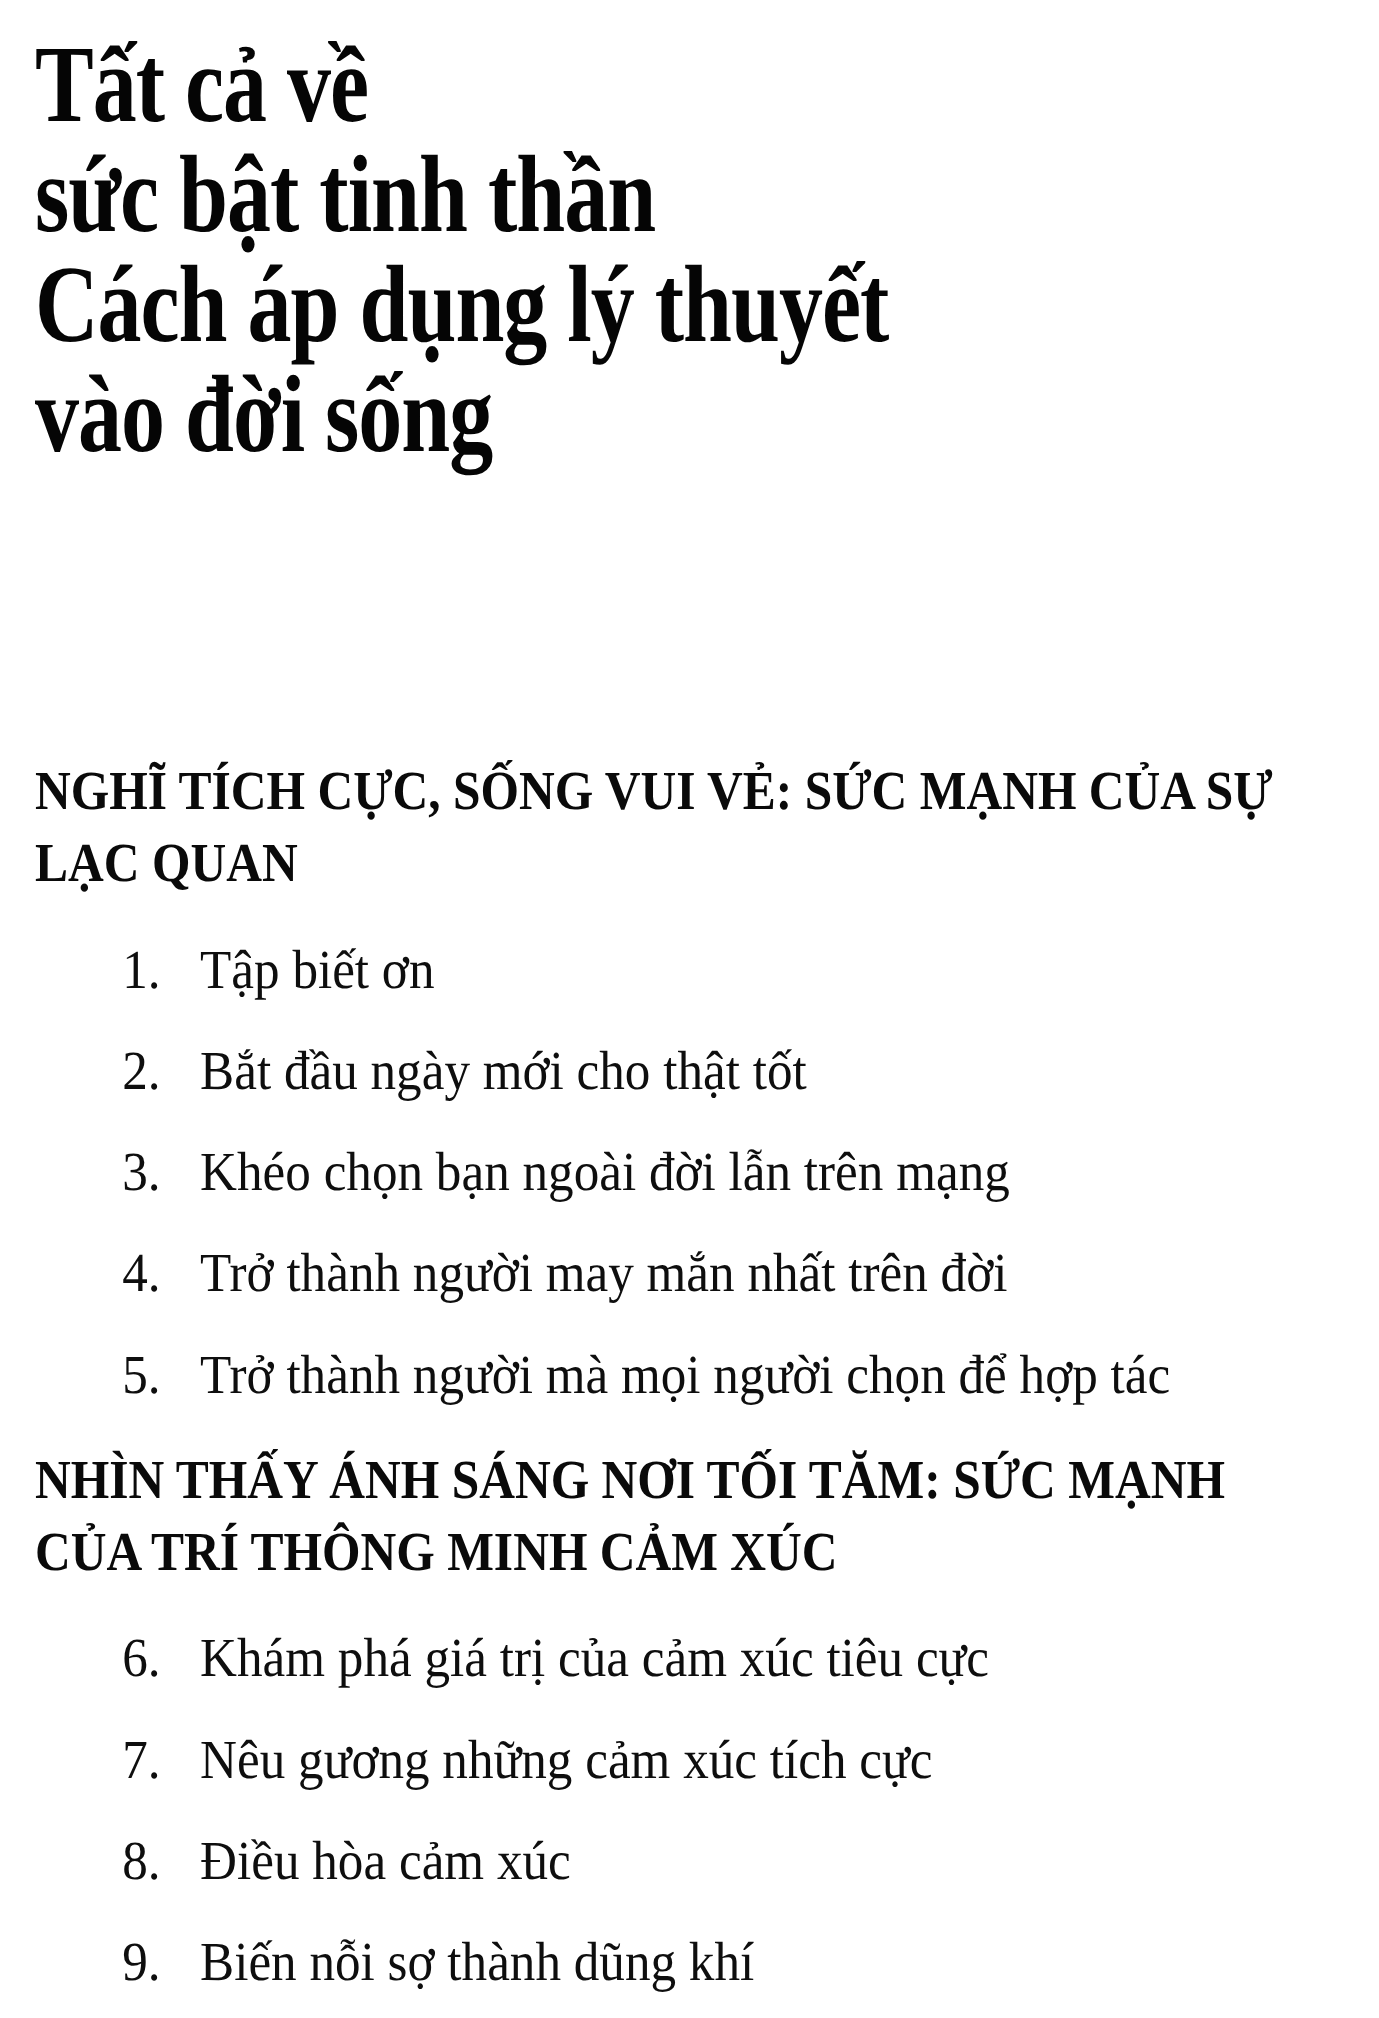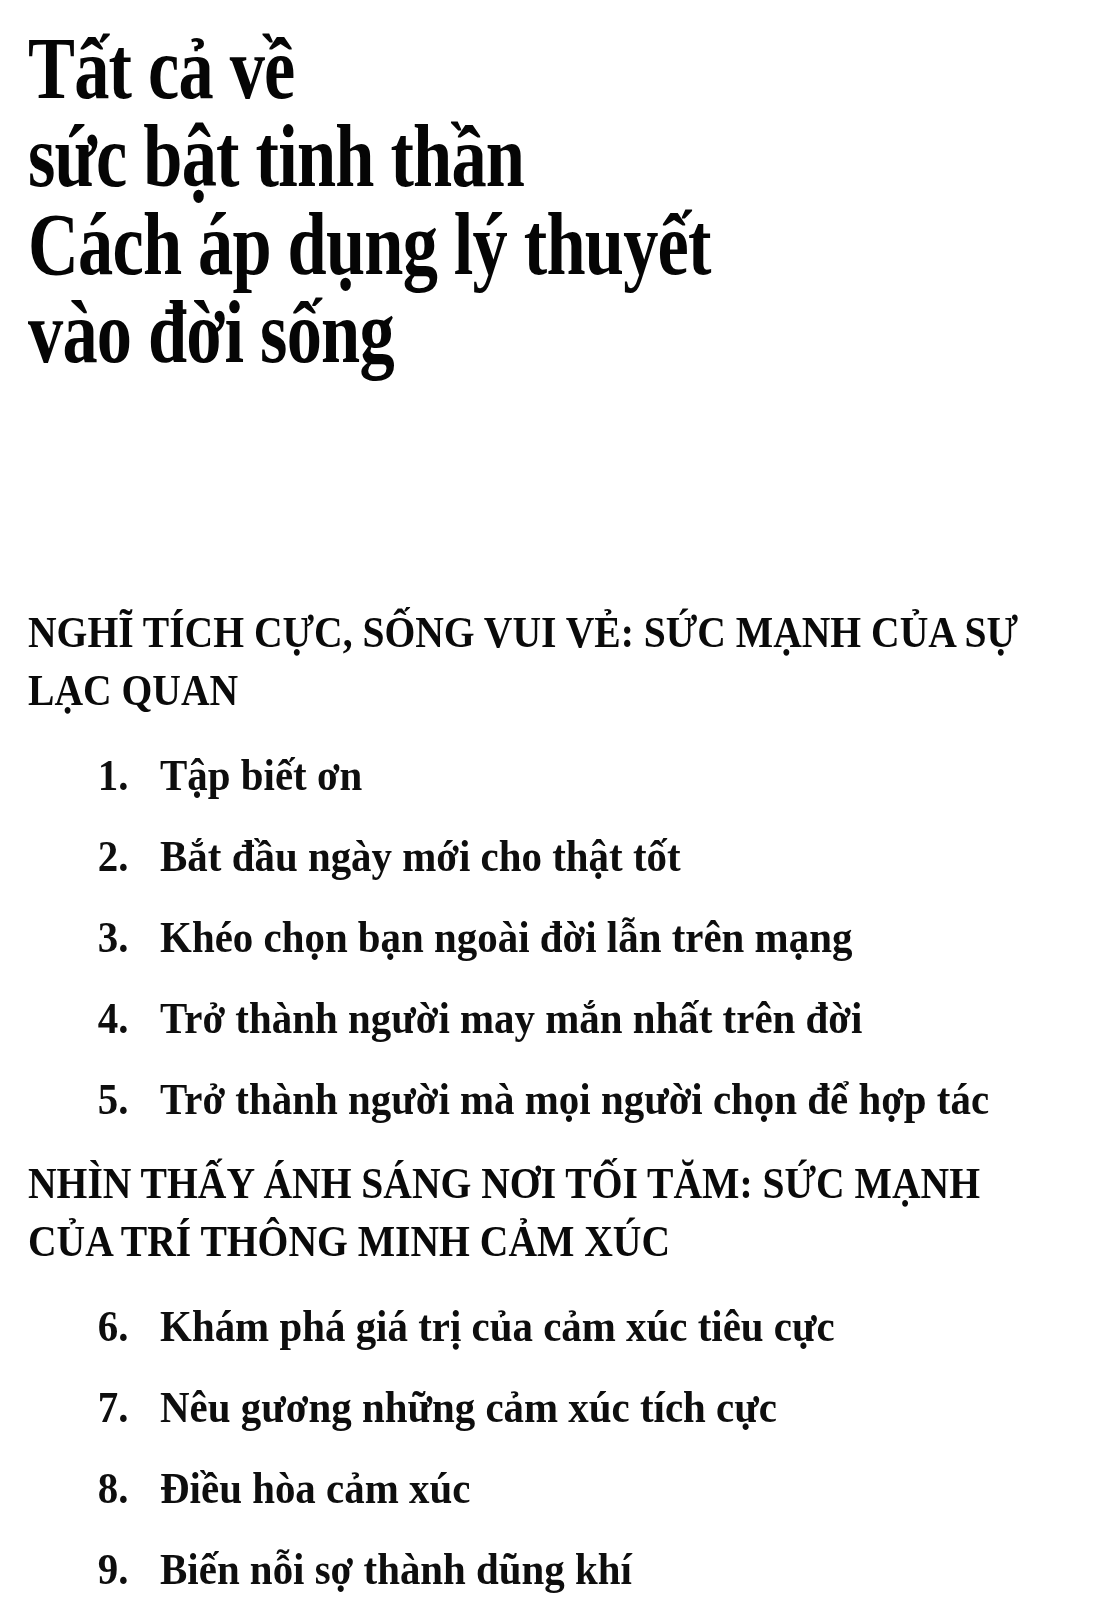--- a/index.html
+++ b/index.html
@@ -52,21 +52,20 @@
     margin-top: 227px;
   }
   .section-heading.second {
     margin-top: 15px;
   }
   
   ol.chapter-list {
     list-style: none;
     margin: 15px 0 0 0;
     padding: 0;
-    font-weight: bold;
   }
   ol.chapter-list li {
     font-size: 44px;
     line-height: 81px;
     height: 81px;
     white-space: nowrap;
     padding-left: 75px;
     transform: scaleX(0.93);
     transform-origin: 0 0;
     color: #0e0e0e;

